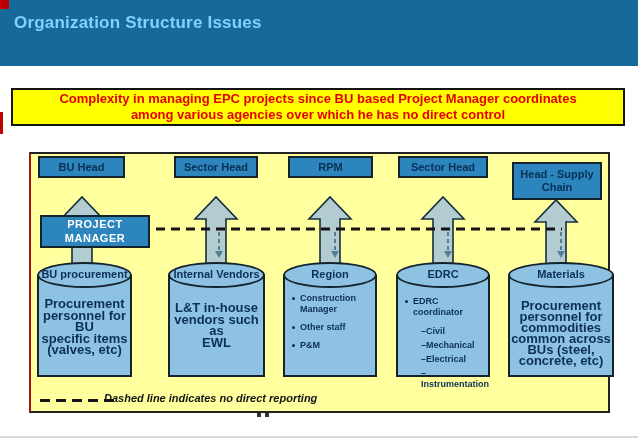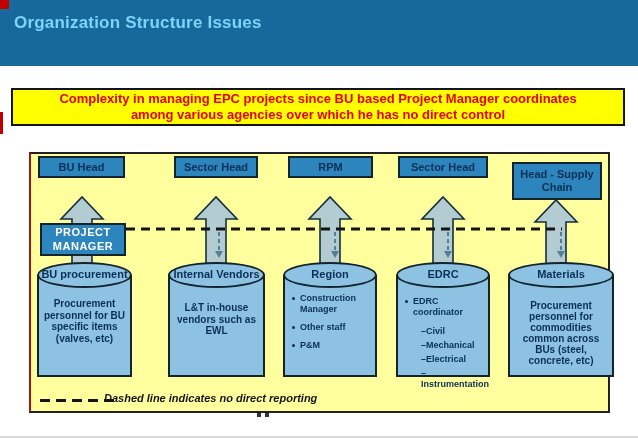--- a/index.html
+++ b/index.html
@@ -22,29 +22,29 @@
 
   
   .tbox{position:absolute;top:156px;height:22px;background:#2c85bd;border:2px solid #14242c;box-sizing:border-box;display:flex;align-items:center;justify-content:center;text-align:center;font-size:11px;font-weight:bold;color:#0b3055;z-index:2;line-height:13px;padding:0 2px;}
   .tb1{left:38px;width:87px;}
   .tb2{left:174px;width:84px;}
   .tb3{left:288px;width:85px;}
   .tb4{left:398px;width:90px;}
   .tb5{left:512px;width:90px;top:162px;height:38px;}
 
   
-  .pm-box{position:absolute;left:40px;top:215px;width:86px;height:33px;background:#2c85bd;border:2px solid #14242c;box-sizing:border-box;display:flex;align-items:center;justify-content:center;z-index:3;margin-top:8px;}
+  .pm-box{position:absolute;left:40px;top:215px;width:110px;height:33px;background:#2c85bd;border:2px solid #14242c;box-sizing:border-box;display:flex;align-items:center;justify-content:center;z-index:3;}
   .pm-label{white-space:pre-line;text-align:center;font-size:11px;font-weight:bold;color:#ffffff;line-height:13.5px;letter-spacing:.5px;}
 
   
   .cyl{position:absolute;top:262px;height:115px;z-index:2;}
   .cyl-ellipse{position:absolute;left:0;right:0;top:0;height:26px;background:#8dc2e3;border:2px solid #14242c;border-radius:50%;box-sizing:border-box;z-index:1;}
   .cyl-body{position:absolute;left:0;right:0;top:13px;bottom:0;background:#8dc2e3;border:2px solid #14242c;border-top:none;box-sizing:border-box;}
   .cyl-title{position:absolute;left:0;right:0;top:6px;text-align:center;font-size:11px;font-weight:bold;color:#0b3055;z-index:2;}
-  .cyl-text{position:absolute;left:3px;right:3px;text-align:center;font-size:10px;font-weight:bold;color:#0b3055;line-height:11.5px;white-space:pre-line;z-index:2;}
+  .cyl-text{position:absolute;left:3px;right:3px;text-align:center;font-size:13px;font-weight:bold;color:#0b3055;line-height:11.5px;white-space:pre-line;z-index:2;}
   .c1{left:37px;width:95px;} .c1 .cyl-text{top:36px;}
   .c2{left:168px;width:97px;} .c2 .cyl-text{top:40px;}
   .c3{left:283px;width:94px;}
   .c4{left:396px;width:94px;}
   .c5{left:508px;width:106px;} .c5 .cyl-text{top:38px;line-height:11px;}
   .cyl-bullets{position:absolute;left:8px;right:2px;top:31px;z-index:2;font-size:9px;font-weight:bold;color:#0b3055;line-height:11px;}
   .b-item{display:flex;margin-bottom:7px;}
   .dot{flex:none;width:3px;height:3px;border-radius:50%;background:#0b3055;margin:4px 5px 0 1px;}
   .c4 .cyl-bullets{top:34px;}
   .sub{padding-left:17px;margin-bottom:3.5px;line-height:10.5px;}

